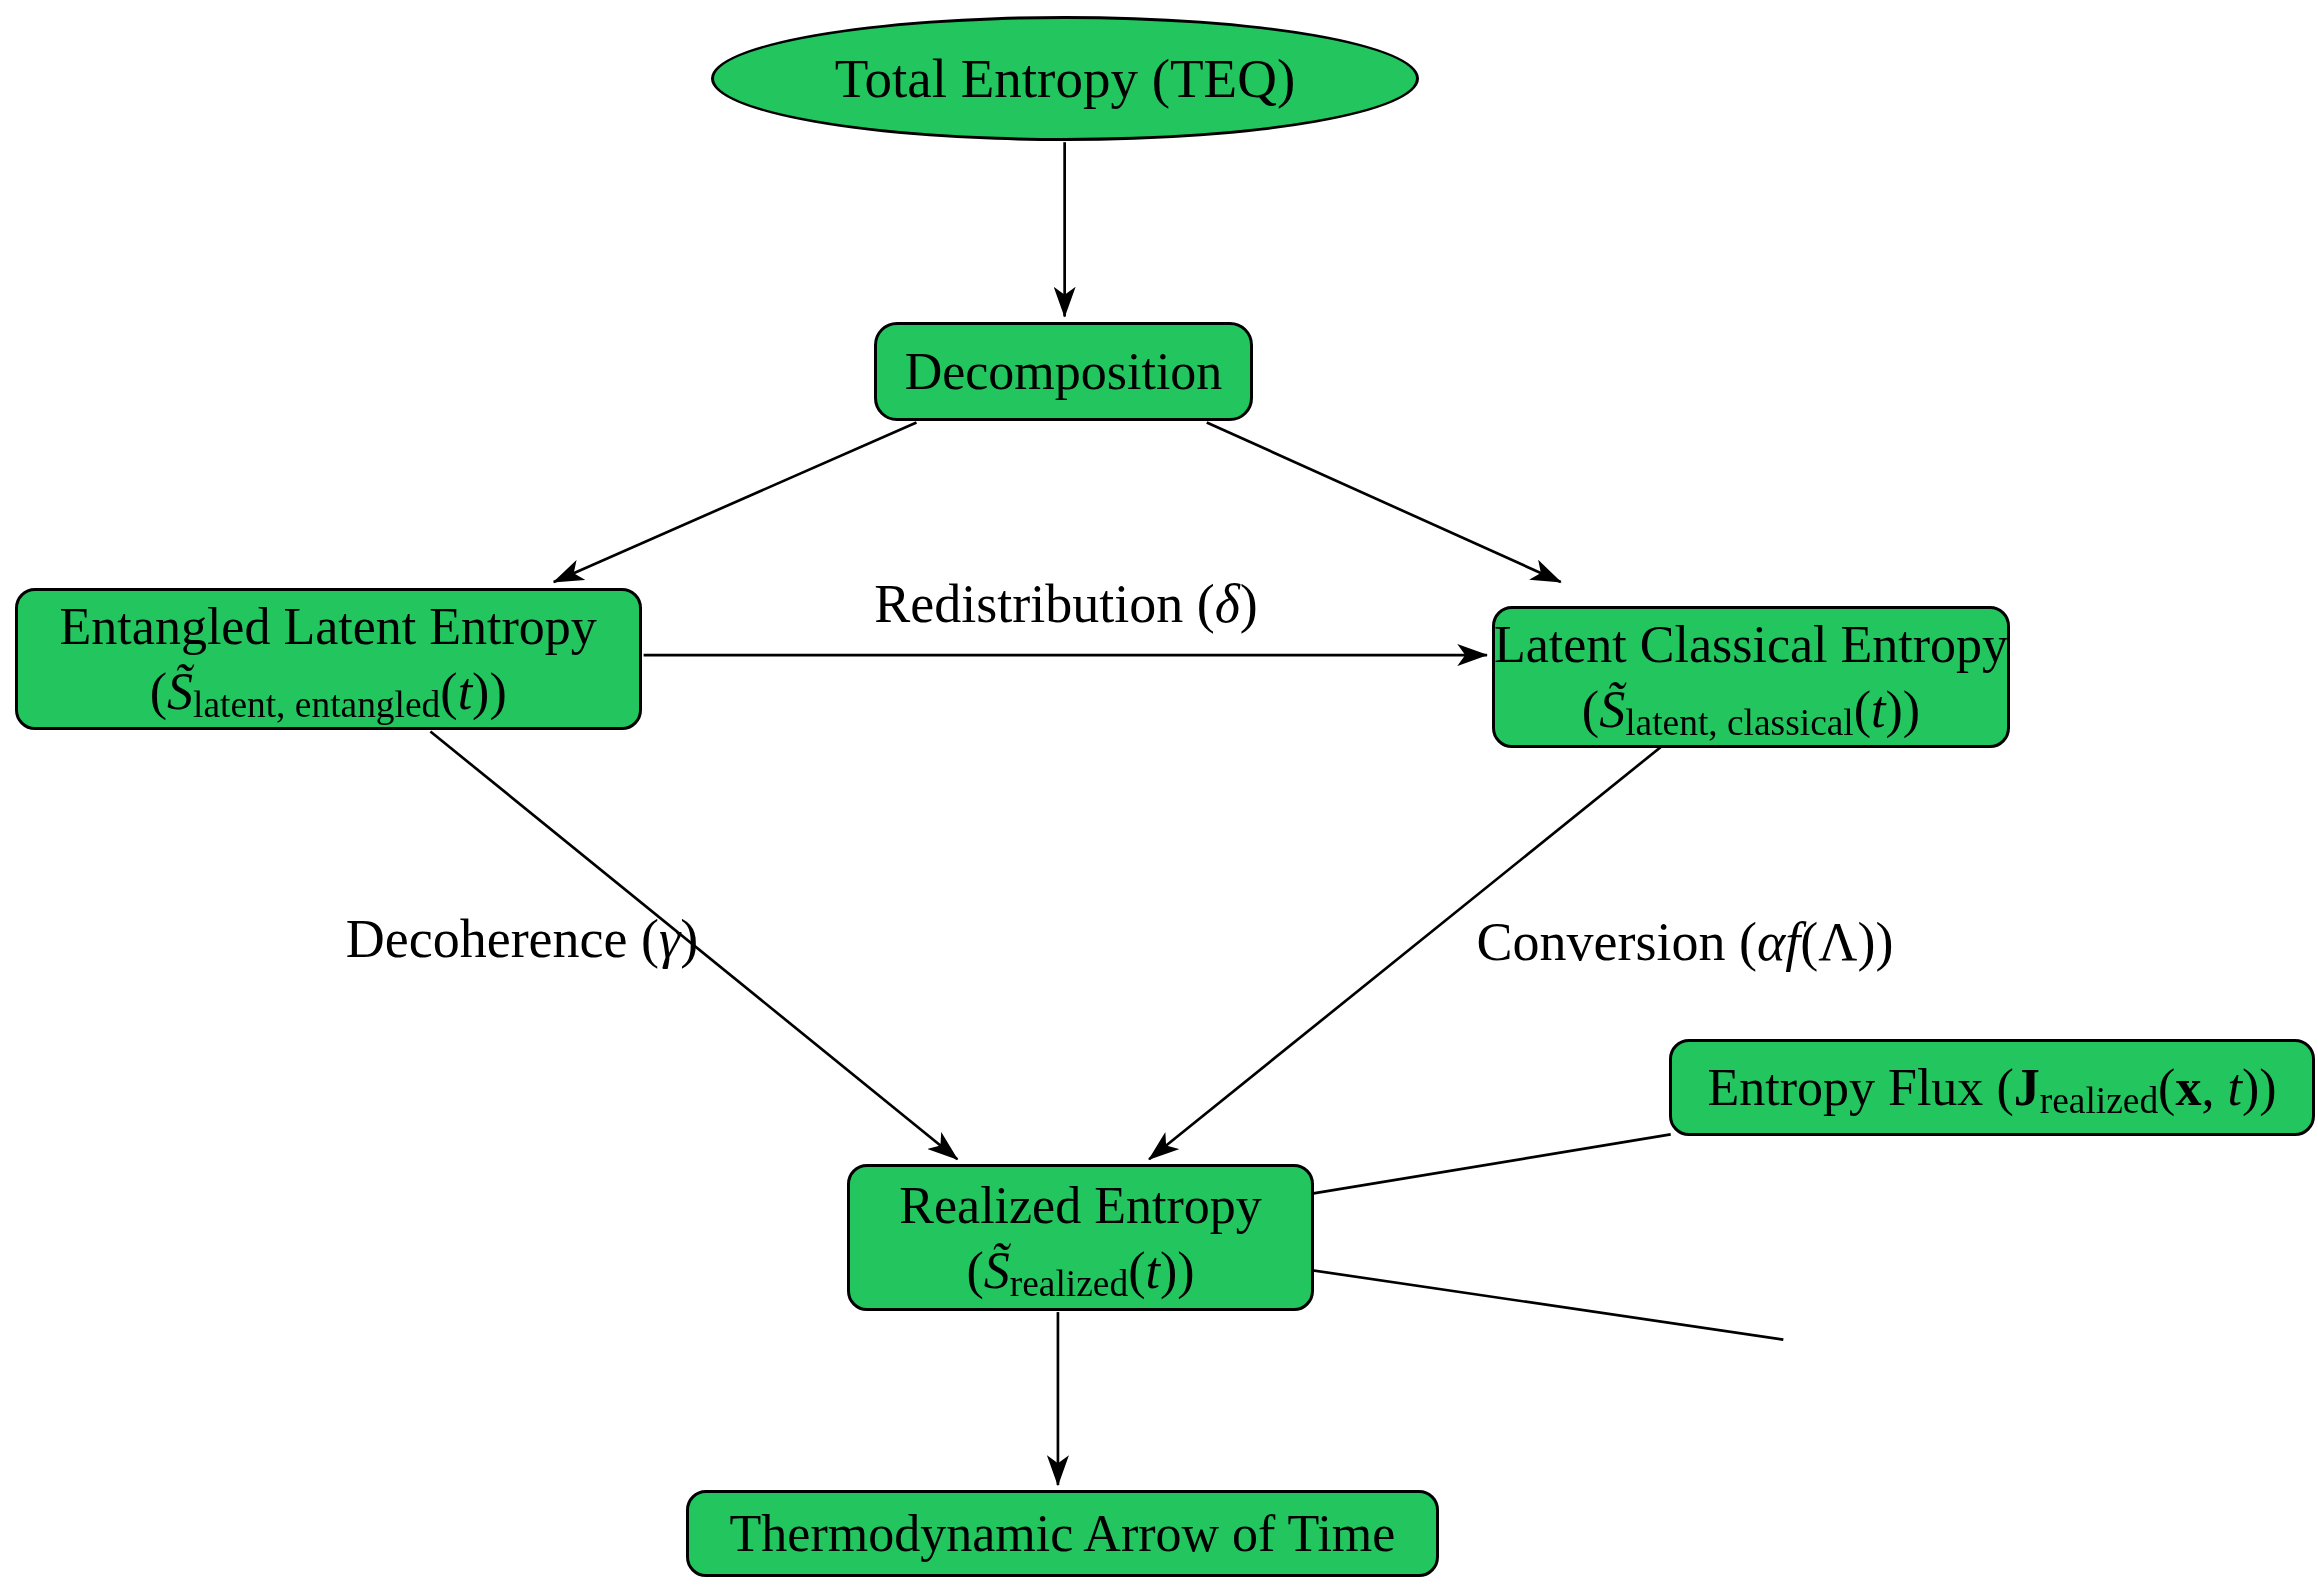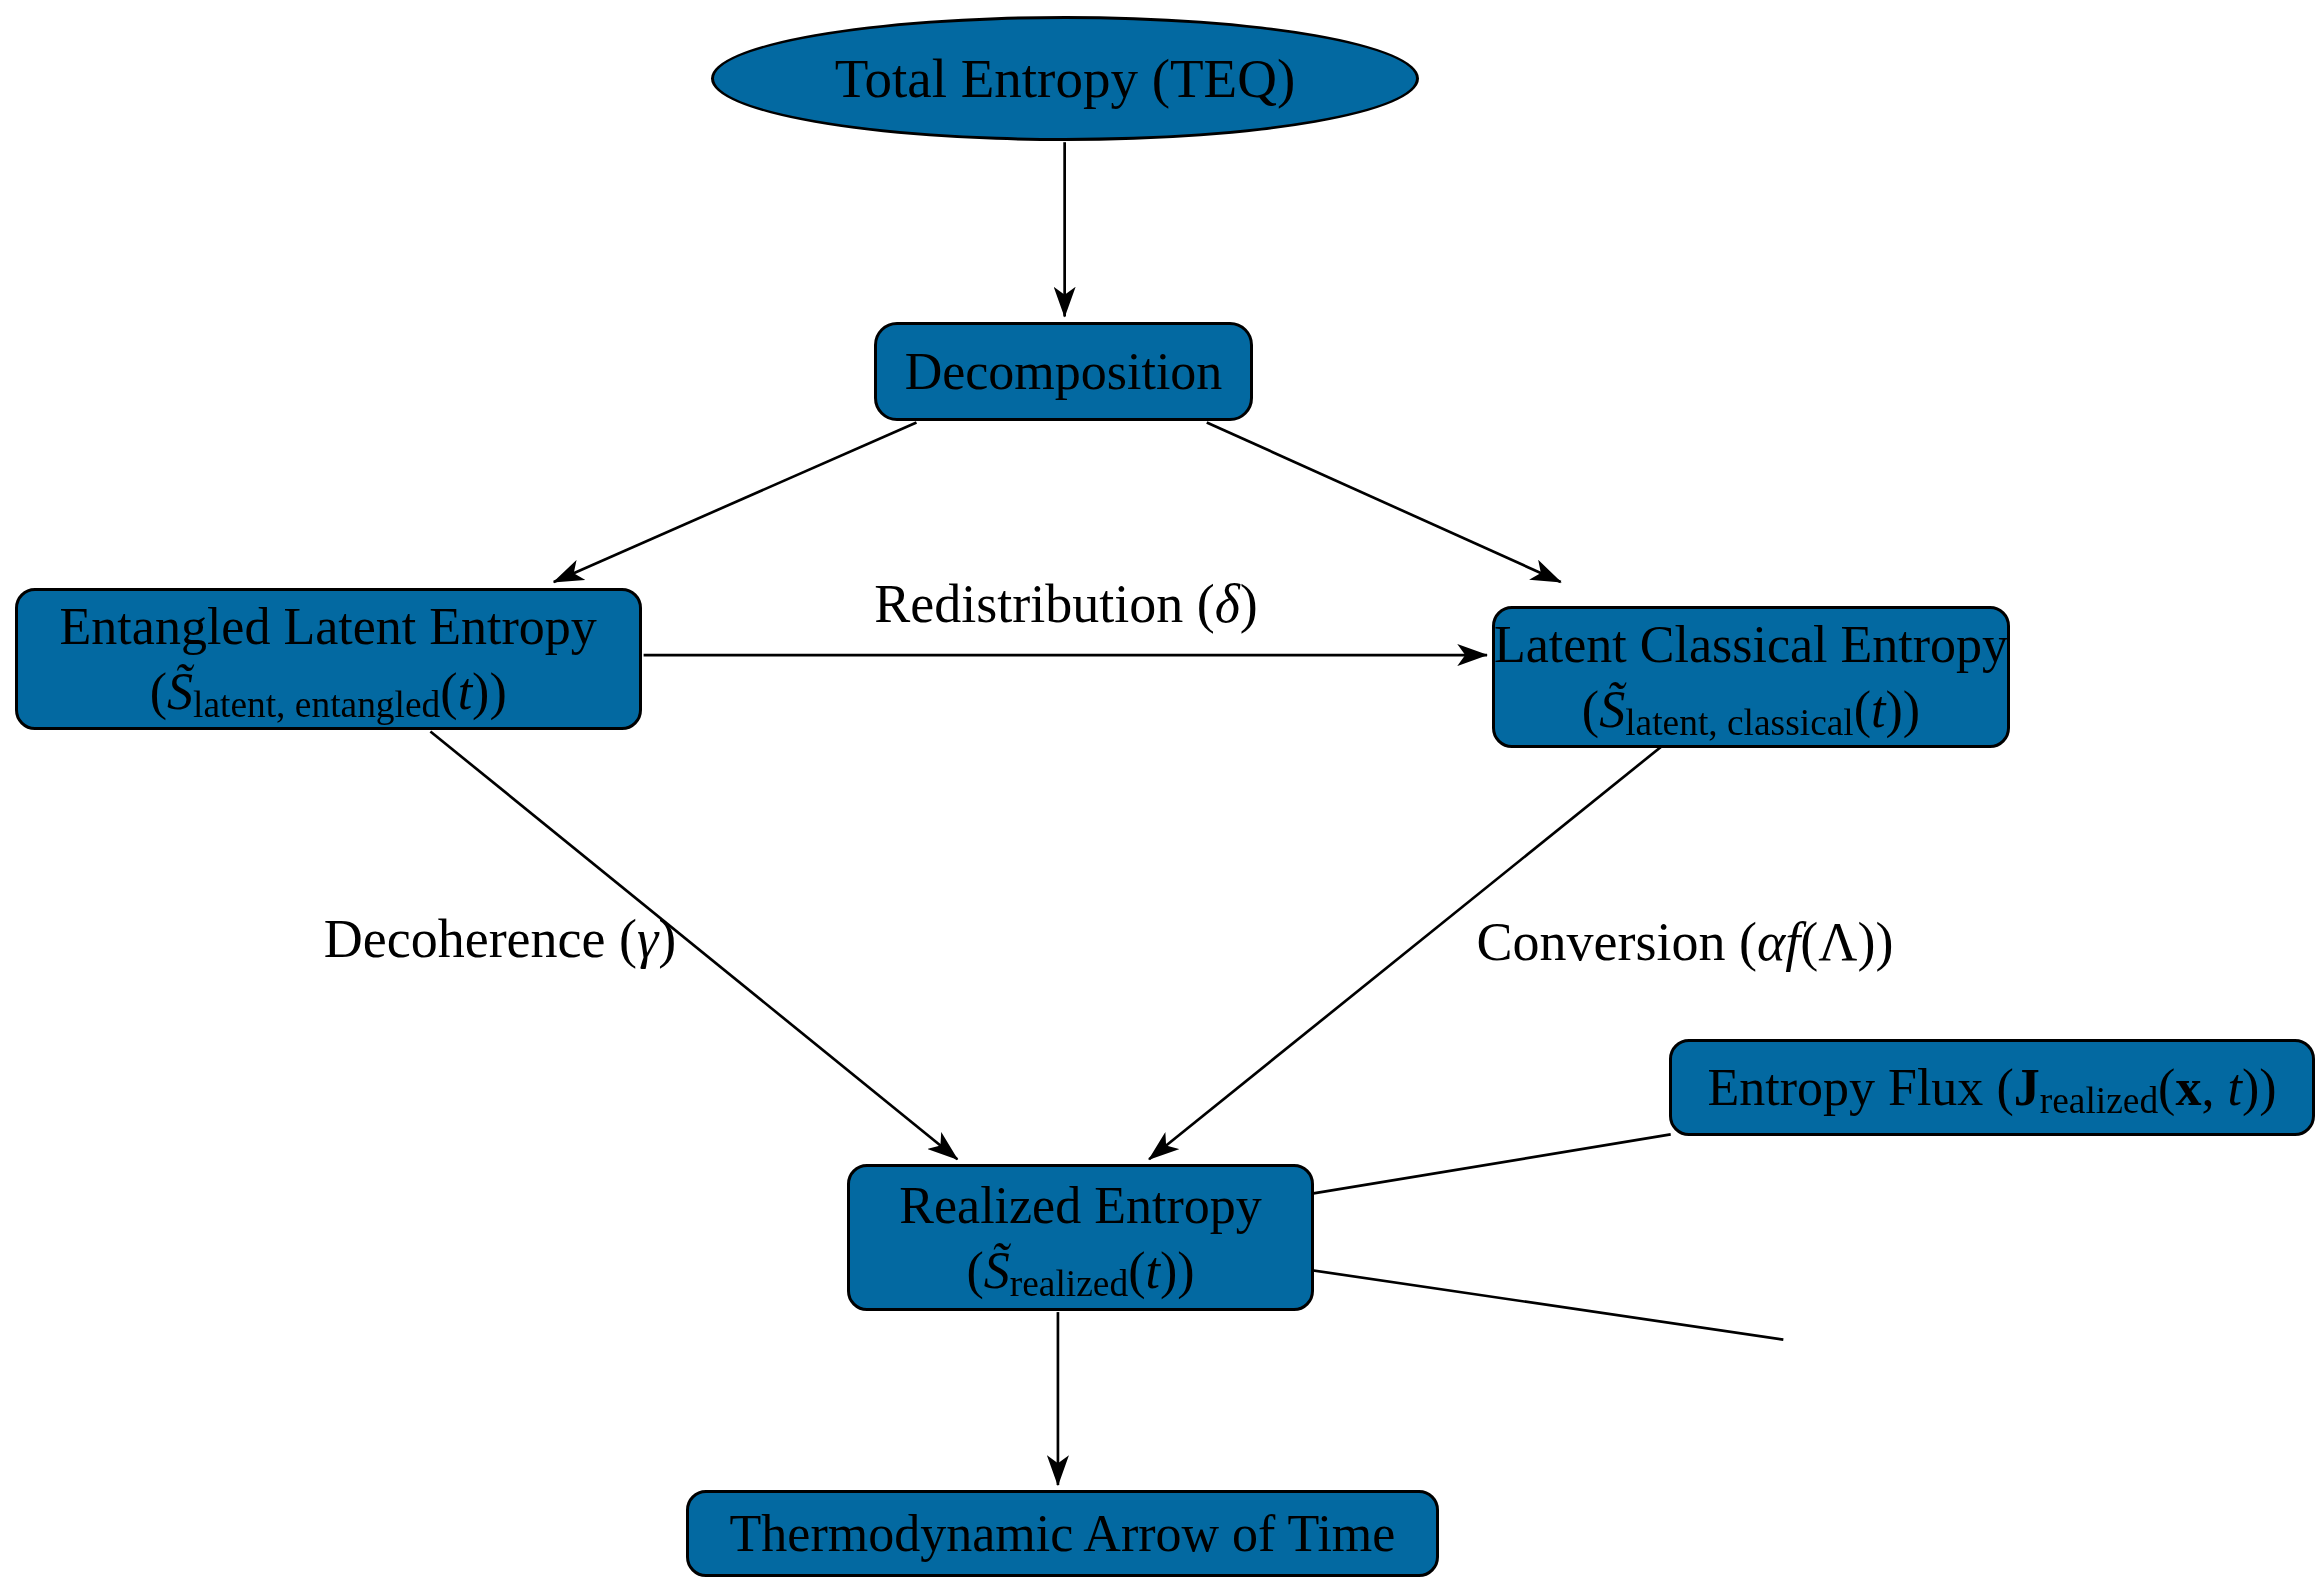--- a/index.html
+++ b/index.html
@@ -13,21 +13,21 @@
     overflow: hidden;
   }
   svg.wires { position: absolute; left: 0; top: 0; pointer-events: none; }
   svg.wires line { stroke: #000000; stroke-width: 4px; }
 
   .node {
     position: absolute;
     box-sizing: border-box;
     border: 3.4px solid #000000;
     border-radius: 20px;
-    background: #0369a1;
+    background: #22c55e;
     display: flex;
     flex-direction: column;
     align-items: center;
     justify-content: center;
     text-align: center;
     white-space: nowrap;
   }
   .node.ellipse { border-radius: 50%; }
 
   .node-title { font-size: 52px; line-height: 1.25; text-align: center; }
@@ -49,21 +49,21 @@
   #n-teq          { left: 711px; top: 16px;   width: 708px; height: 125px; }
   #n-decomp       { left: 874px; top: 322px;  width: 379px;  height: 99px; border-radius: 23px; }
   #n-entangled    { left: 14.7px;   top: 588px;  width: 627px;  height: 142px; }
   #n-classical    { left: 1492px; top: 606px;  width: 518px;  height: 142px; }
   #n-realized     { left: 847px; top: 1164px; width: 467px;  height: 147px; }
   #n-flux         { left: 1669px; top: 1039px; width: 646px;  height: 97px; }
   #n-feedback     { left: 1780px; top: 1331px; width: 414px;  height: 93px; }
   #n-arrowtime    { left: 686px; top: 1490px; width: 753px; height: 87px; }
 
   #el-redistribution { left: 1066px; top: 575px; }
-  #el-decoherence    { left: 500px;  top: 910px; text-align: right; }
+  #el-decoherence    { left: 522px;  top: 910px; text-align: right; }
   #el-conversion     { left: 1685px; top: 913px; }
 </style>
 </head>
 <body>
 
 <div id="canvas">
 
   <svg class="wires" width="2319" height="1587" viewBox="0 0 3459 2367" aria-hidden="true">
     <defs>
       <marker id="ah" viewBox="0 0 14 10" refX="13.5" refY="5" markerWidth="46" markerHeight="33" orient="auto" markerUnits="userSpaceOnUse">

